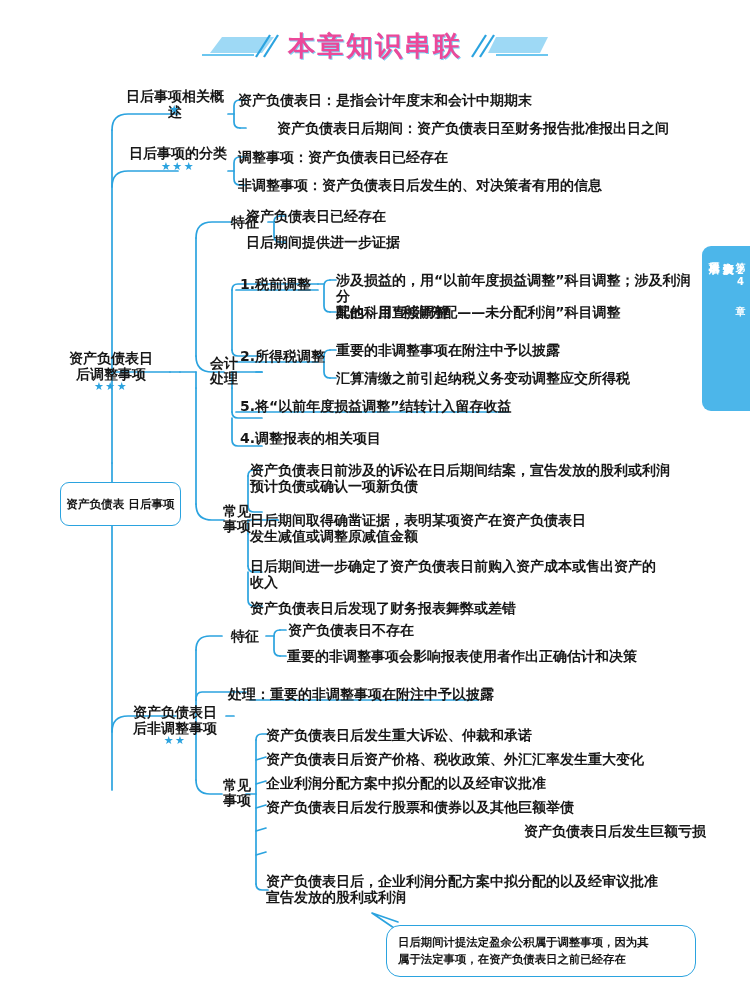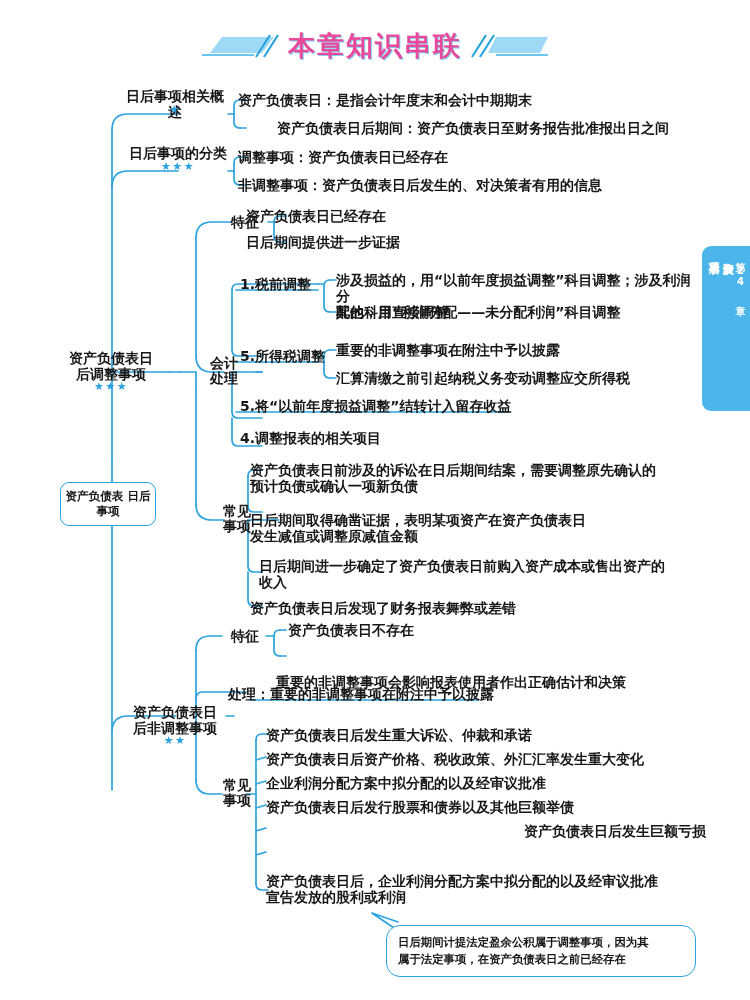--- a/index.html
+++ b/index.html
@@ -46,21 +46,21 @@
     font-family:"DejaVu Sans","Liberation Sans",sans-serif;
     font-weight:bold;color:#171717;
     font-size:14px;line-height:16px;
     white-space:pre-line;
   }
   .t.c{text-align:center;}
   .node-label{font-size:11.6px;line-height:15px;text-align:center;color:#171717;font-weight:bold;}
 
   
   .rootbox{
-    position:absolute;left:60px;top:482px;width:96px;height:44px;
+    position:absolute;left:60px;top:482px;width:121px;height:44px;
     border:1.6px solid #2ba3df;border-radius:9px;
     display:flex;align-items:center;justify-content:center;
     box-sizing:border-box;background:#fff;
   }
 
   
   .stars{position:absolute;color:#2ba3df;font-size:11px;letter-spacing:1.5px;line-height:11px;text-align:center;}
 
   
   .lines{position:absolute;left:0;top:0;width:750px;height:1000px;pointer-events:none;}
@@ -240,44 +240,44 @@
   <div class="t" style="left:246px;top:234px;width:440px;">日后期间提供进一步证据</div>
 
   <div class="t c" style="left:208px;top:356px;width:30px;line-height:15px;text-align:right;">会计
 处理</div>
 
   <div class="t" style="left:240px;top:276px;width:78px;">1.税前调整</div>
   <div class="t" style="left:336px;top:272px;width:356px;">涉及损益的，用“以前年度损益调整”科目调整；涉及利润分
 配的，用“利润分配——未分配利润”科目调整</div>
   <div class="t" style="left:336px;top:304px;width:356px;">其他科目直接调整</div>
 
-  <div class="t" style="left:240px;top:348px;width:92px;">5.所得税调整</div>
+  <div class="t" style="left:240px;top:348px;width:92px;">2.所得税调整</div>
   <div class="t" style="left:336px;top:342px;width:360px;">重要的非调整事项在附注中予以披露</div>
   <div class="t" style="left:336px;top:370px;width:360px;">汇算清缴之前引起纳税义务变动调整应交所得税</div>
 
   <div class="t" style="left:240px;top:398px;width:400px;">5.将“以前年度损益调整”结转计入留存收益</div>
   <div class="t" style="left:240px;top:430px;width:400px;">4.调整报表的相关项目</div>
 
   <div class="t c" style="left:222px;top:504px;width:30px;line-height:15px;">常见
 事项</div>
-  <div class="t" style="left:250px;top:462px;width:450px;">资产负债表日前涉及的诉讼在日后期间结案，需要调整原先确认的
+  <div class="t" style="left:250px;top:462px;width:450px;">资产负债表日前涉及的诉讼在日后期间结案，宣告发放的股利或利润
 预计负债或确认一项新负债</div>
   <div class="t" style="left:250px;top:512px;width:450px;">日后期间取得确凿证据，表明某项资产在资产负债表日
 发生减值或调整原减值金额</div>
-  <div class="t" style="left:250px;top:558px;width:450px;padding-left:9px;">日后期间进一步确定了资产负债表日前购入资产成本或售出资产的
+  <div class="t" style="left:250px;top:558px;width:450px;">日后期间进一步确定了资产负债表日前购入资产成本或售出资产的
 收入</div>
   <div class="t" style="left:250px;top:600px;width:450px;">资产负债表日后发现了财务报表舞弊或差错</div>
 
   <div class="t c" style="left:122px;top:704px;width:106px;">资产负债表日
 后非调整事项</div>
   <div class="stars" style="left:122px;top:735px;width:106px;">★★</div>
 
   <div class="t c" style="left:222px;top:628px;width:46px;">特征</div>
   <div class="t" style="left:288px;top:622px;width:420px;">资产负债表日不存在</div>
-  <div class="t" style="left:276px;top:648px;width:420px;margin-top:26px;">重要的非调整事项会影响报表使用者作出正确估计和决策</div>
+  <div class="t" style="left:287px;top:648px;width:420px;">重要的非调整事项会影响报表使用者作出正确估计和决策</div>
 
   <div class="t" style="left:228px;top:686px;width:420px;">处理：重要的非调整事项在附注中予以披露</div>
 
   <div class="t c" style="left:222px;top:778px;width:30px;line-height:15px;">常见
 事项</div>
   <div class="t" style="left:266px;top:727px;width:440px;">资产负债表日后发生重大诉讼、仲裁和承诺</div>
   <div class="t" style="left:266px;top:751px;width:440px;">资产负债表日后资产价格、税收政策、外汇汇率发生重大变化</div>
   <div class="t" style="left:266px;top:775px;width:440px;">企业利润分配方案中拟分配的以及经审议批准</div>
   <div class="t" style="left:266px;top:799px;width:440px;">资产负债表日后发行股票和债券以及其他巨额举债</div>
   <div class="t" style="left:266px;top:823px;width:440px;text-align:right;">资产负债表日后发生巨额亏损</div>

